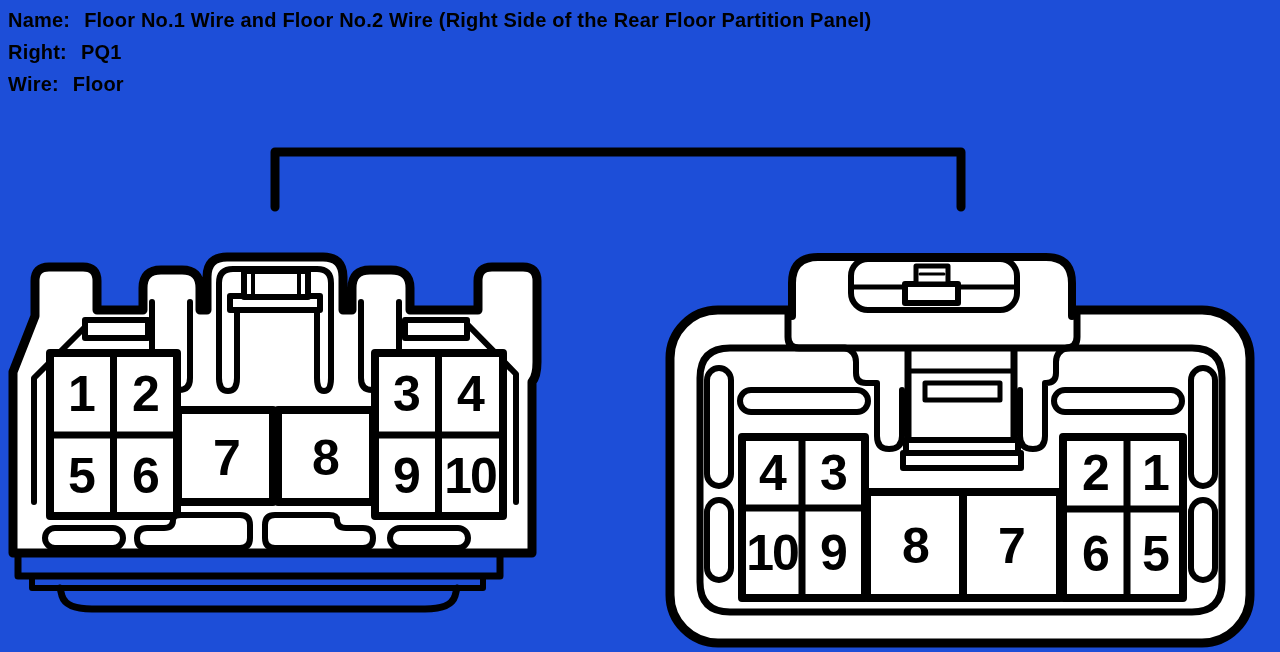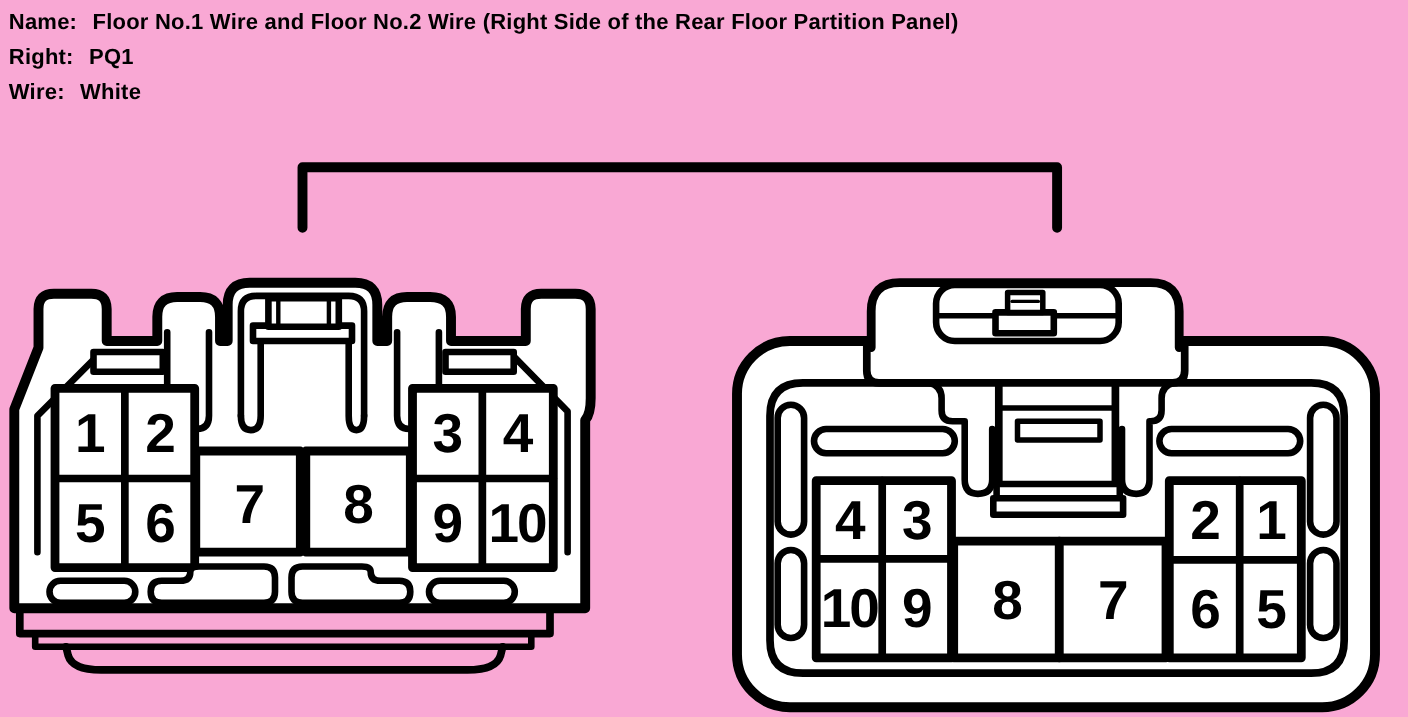--- a/index.html
+++ b/index.html
@@ -1,20 +1,20 @@
 <!DOCTYPE html>
 <html><head>
 <meta charset="utf-8">
 <style>
   html, body { margin: 0; padding: 0; background: #ffffff; }
   .page {
     position: relative;
     width: 1280px;
     height: 652px;
-    background: #f9a8d4;
+    background: #1d4ed8;
     overflow: hidden;
     font-family: "Liberation Sans", sans-serif;
   }
   .header {
     position: absolute;
     left: 8px;
     top: 4px;
     z-index: 2;
   }
   .info-row {
@@ -55,21 +55,21 @@
     <div class="info-row">
       <span>Name:</span>
       <span>Floor No.1 Wire and Floor No.2 Wire (Right Side of the Rear Floor Partition Panel)</span>
     </div>
     <div class="info-row">
       <span>Right:</span>
       <span>PQ1</span>
     </div>
     <div class="info-row">
       <span>Wire:</span>
-      <span>White</span>
+      <span>Floor</span>
     </div>
   </div>
 
   <svg class="diagram-svg" viewBox="0 0 1280 652">
 
     <polyline class="ln" points="275,207 275,152 961,152 961,207" stroke-width="9" stroke-linejoin="round" stroke-linecap="round"></polyline>
 
     <g stroke-linejoin="round" stroke-linecap="round">
 
       <path class="shape" stroke-width="9" d="M 13,553 L 13,372 L 35,316 L 35,281 Q 35,267 49,267 L 83,267 Q 97,267 97,281 L 97,310

